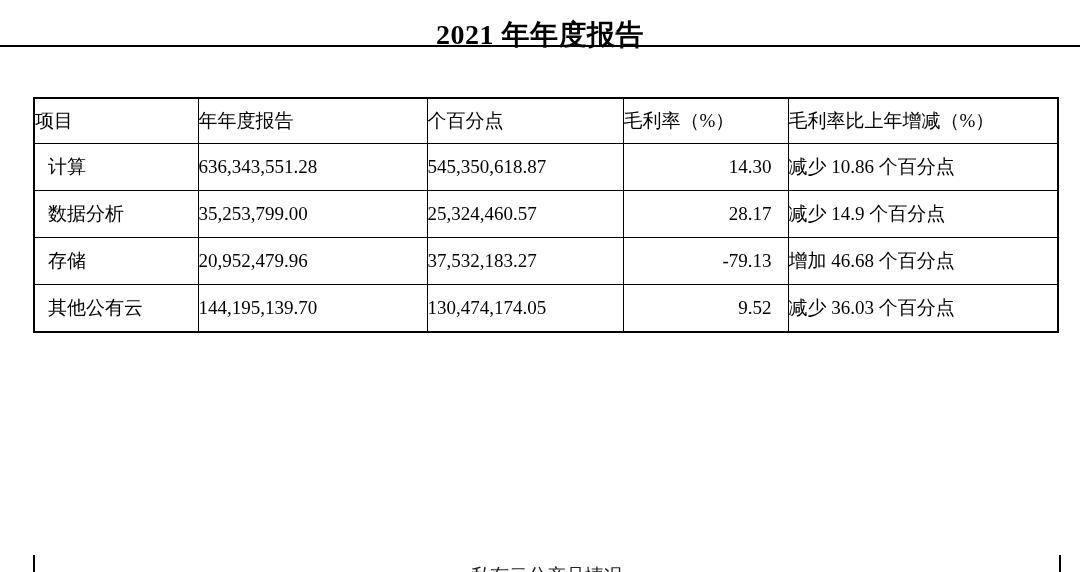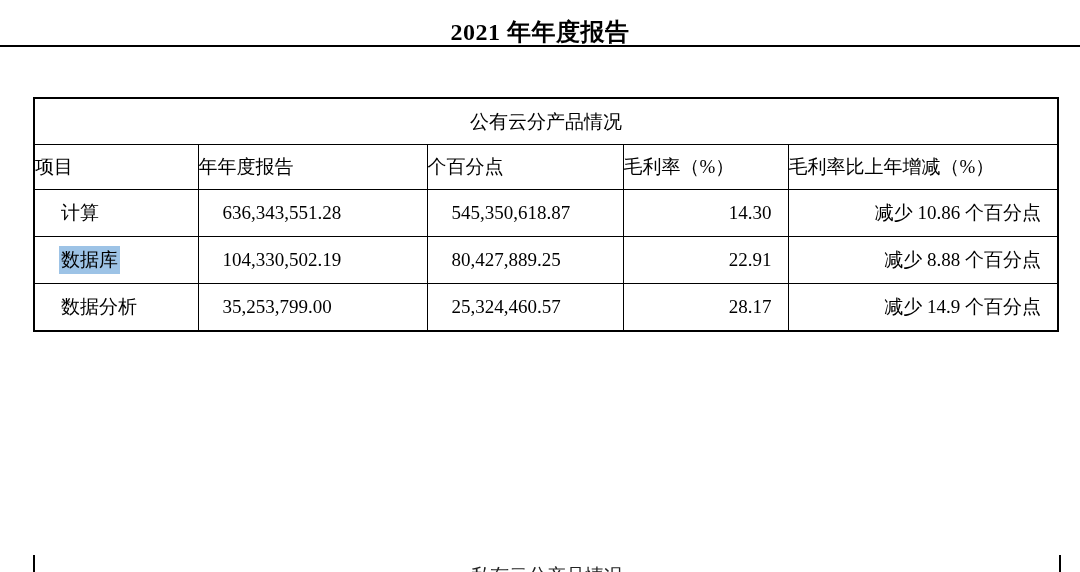--- a/index.html
+++ b/index.html
@@ -11,21 +11,21 @@
     color: #000;
     position: relative;
   }
   .report-header {
     position: absolute; top: 0; left: 0;
     width: 1080px; text-align: center;
   }
   .report-title {
     display: inline-block;
     padding-top: 16px;
-    font-size: 24px;
+    font-size: 28px;
     font-weight: 600;
     letter-spacing: 0.5px;
   }
   .header-rule {
     position: absolute;
     top: 45px; left: 0;
     width: 1080px; height: 0;
     border-top: 2.5px solid #000;
   }
   .doc-table {
@@ -45,26 +45,26 @@
     white-space: nowrap;
   }
   .col-item   { width: 164px; }
   .col-rev    { width: 229px; }
   .col-cost   { width: 196px; }
   .col-margin { width: 165px; }
   .col-change { width: 270px; }
 
   td.title-cell  { height: 45px; text-align: center; }
   tr.header-row td { height: 44px; }
-  tr.data-row td { height: 46px; padding-left: 24px; }
+  tr.data-row td { height: 46px; }
 
   td.c-item   { text-align: left;  padding-left: 11px; }
   td.c-num    { padding-right: 12px; }
   td.c-margin { text-align: right; padding-right: 16px; margin-left: 31px; }
-  td.c-change { text-align: right; padding-right: 16px; }
+  td.c-change { padding-right: 16px; }
 
   .item-text { display: inline-block; padding: 1px 2px; }
   .item-text.highlighted { background: #9dc3e6; }
 
   .next-table-clip {
     position: absolute;
     left: 33px; top: 555px;
     width: 1024px; height: 17px;
     border-left: 2px solid #000;
     border-right: 2px solid #000;
@@ -89,56 +89,62 @@
 
 <table class="doc-table">
   <colgroup>
     <col class="col-item">
       <col class="col-rev">
       <col class="col-cost">
       <col class="col-margin">
       <col class="col-change">
   </colgroup>
   <tbody>
-    <tr>
-      <td class="title-cell" colspan="5">公有云分产品情况</td>
-    </tr>
     <tr class="header-row">
       <td>项目</td>
       <td>年年度报告</td>
       <td>个百分点</td>
       <td>毛利率（%）</td>
       <td>毛利率比上年增减（%）</td>
     </tr>
 
   <tr class="data-row">
     <td class="c-item">
       <span class="item-text">计算</span>
     </td>
     <td class="c-num">636,343,551.28</td>
     <td class="c-num">545,350,618.87</td>
     <td class="c-num c-margin">14.30</td>
     <td class="c-change">减少 10.86 个百分点</td>
   </tr>
       <tr class="data-row">
     <td class="c-item">
-      <span class="item-text highlighted" style="background: rgb(157, 195, 230);">数据库</span>
-    </td>
-    <td class="c-num">104,330,502.19</td>
-    <td class="c-num">80,427,889.25</td>
-    <td class="c-num c-margin">22.91</td>
-    <td class="c-change">减少 8.88 个百分点</td>
-  </tr>
-      <tr class="data-row">
-    <td class="c-item">
       <span class="item-text">数据分析</span>
     </td>
     <td class="c-num">35,253,799.00</td>
     <td class="c-num">25,324,460.57</td>
     <td class="c-num c-margin">28.17</td>
     <td class="c-change">减少 14.9 个百分点</td>
+  </tr>
+      <tr class="data-row">
+    <td class="c-item">
+      <span class="item-text">存储</span>
+    </td>
+    <td class="c-num">20,952,479.96</td>
+    <td class="c-num">37,532,183.27</td>
+    <td class="c-num c-margin">-79.13</td>
+    <td class="c-change">增加 46.68 个百分点</td>
+  </tr>
+      <tr class="data-row">
+    <td class="c-item">
+      <span class="item-text">其他公有云</span>
+    </td>
+    <td class="c-num">144,195,139.70</td>
+    <td class="c-num">130,474,174.05</td>
+    <td class="c-num c-margin">9.52</td>
+    <td class="c-change">减少 36.03 个百分点</td>
   </tr>
     </tbody>
 </table>
 
 <div class="next-table-clip">
   <span class="truncated-title">私有云分产品情况</span>
 </div>
 
 </body></html>

